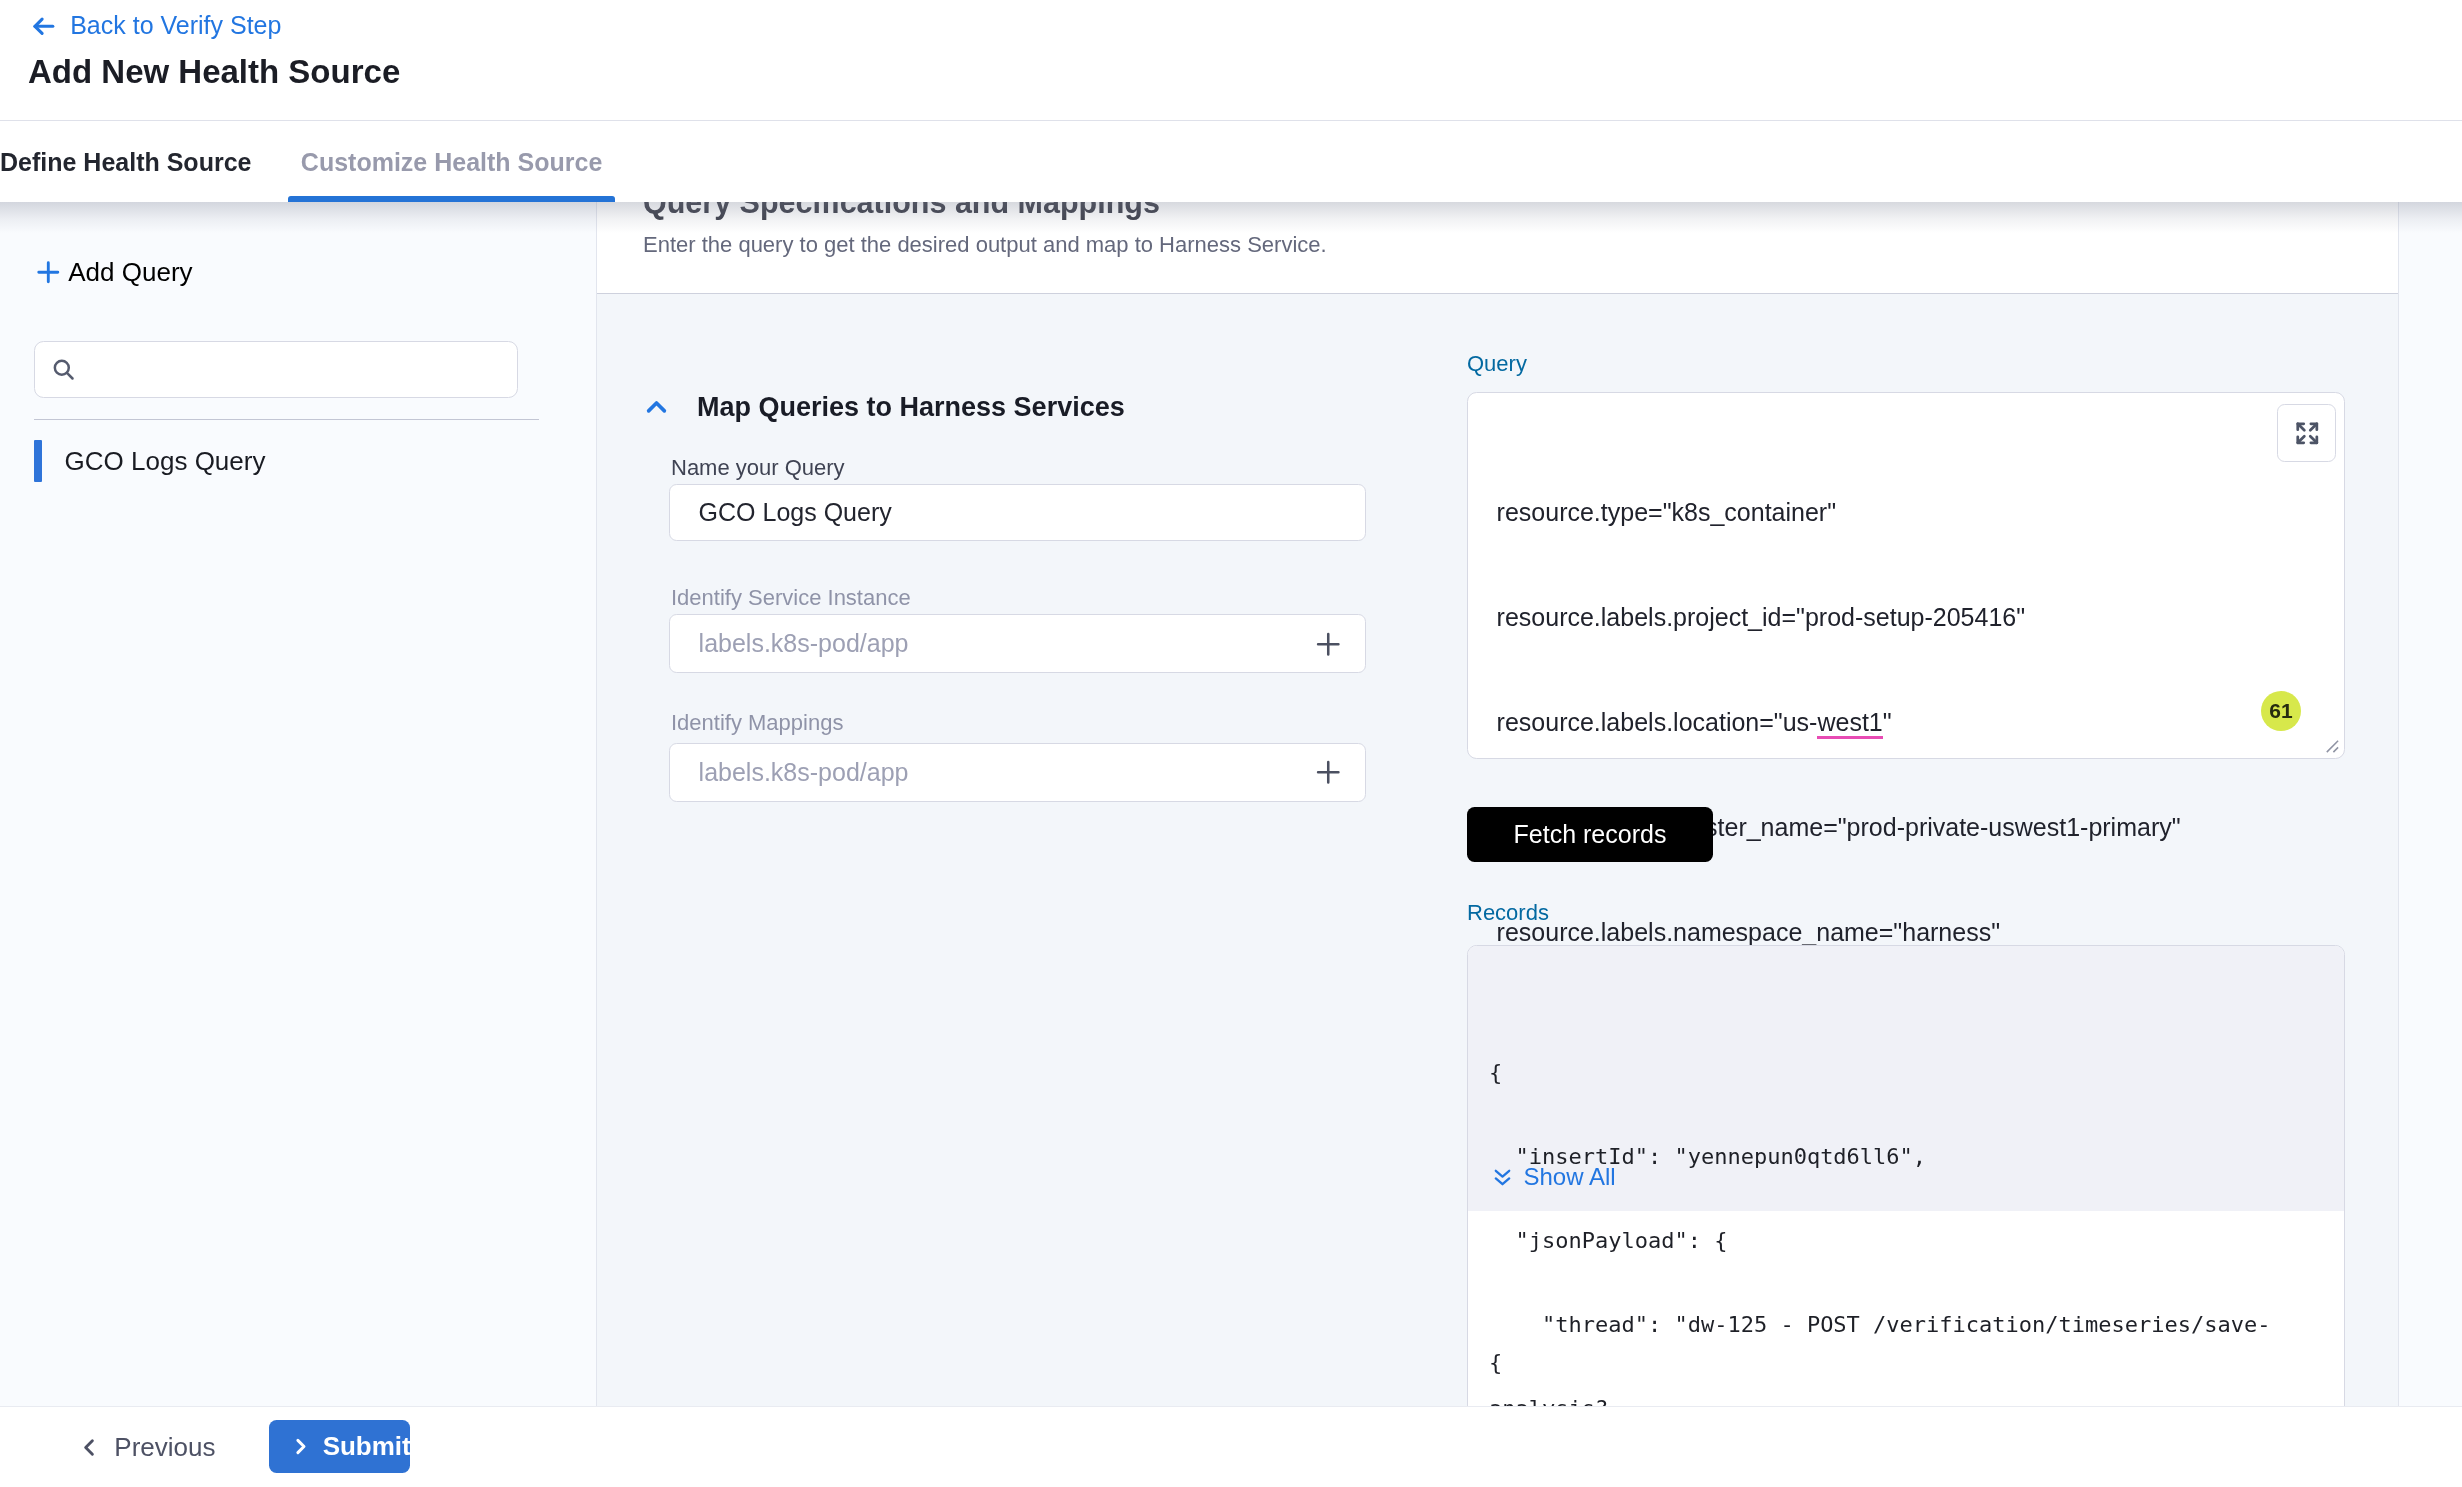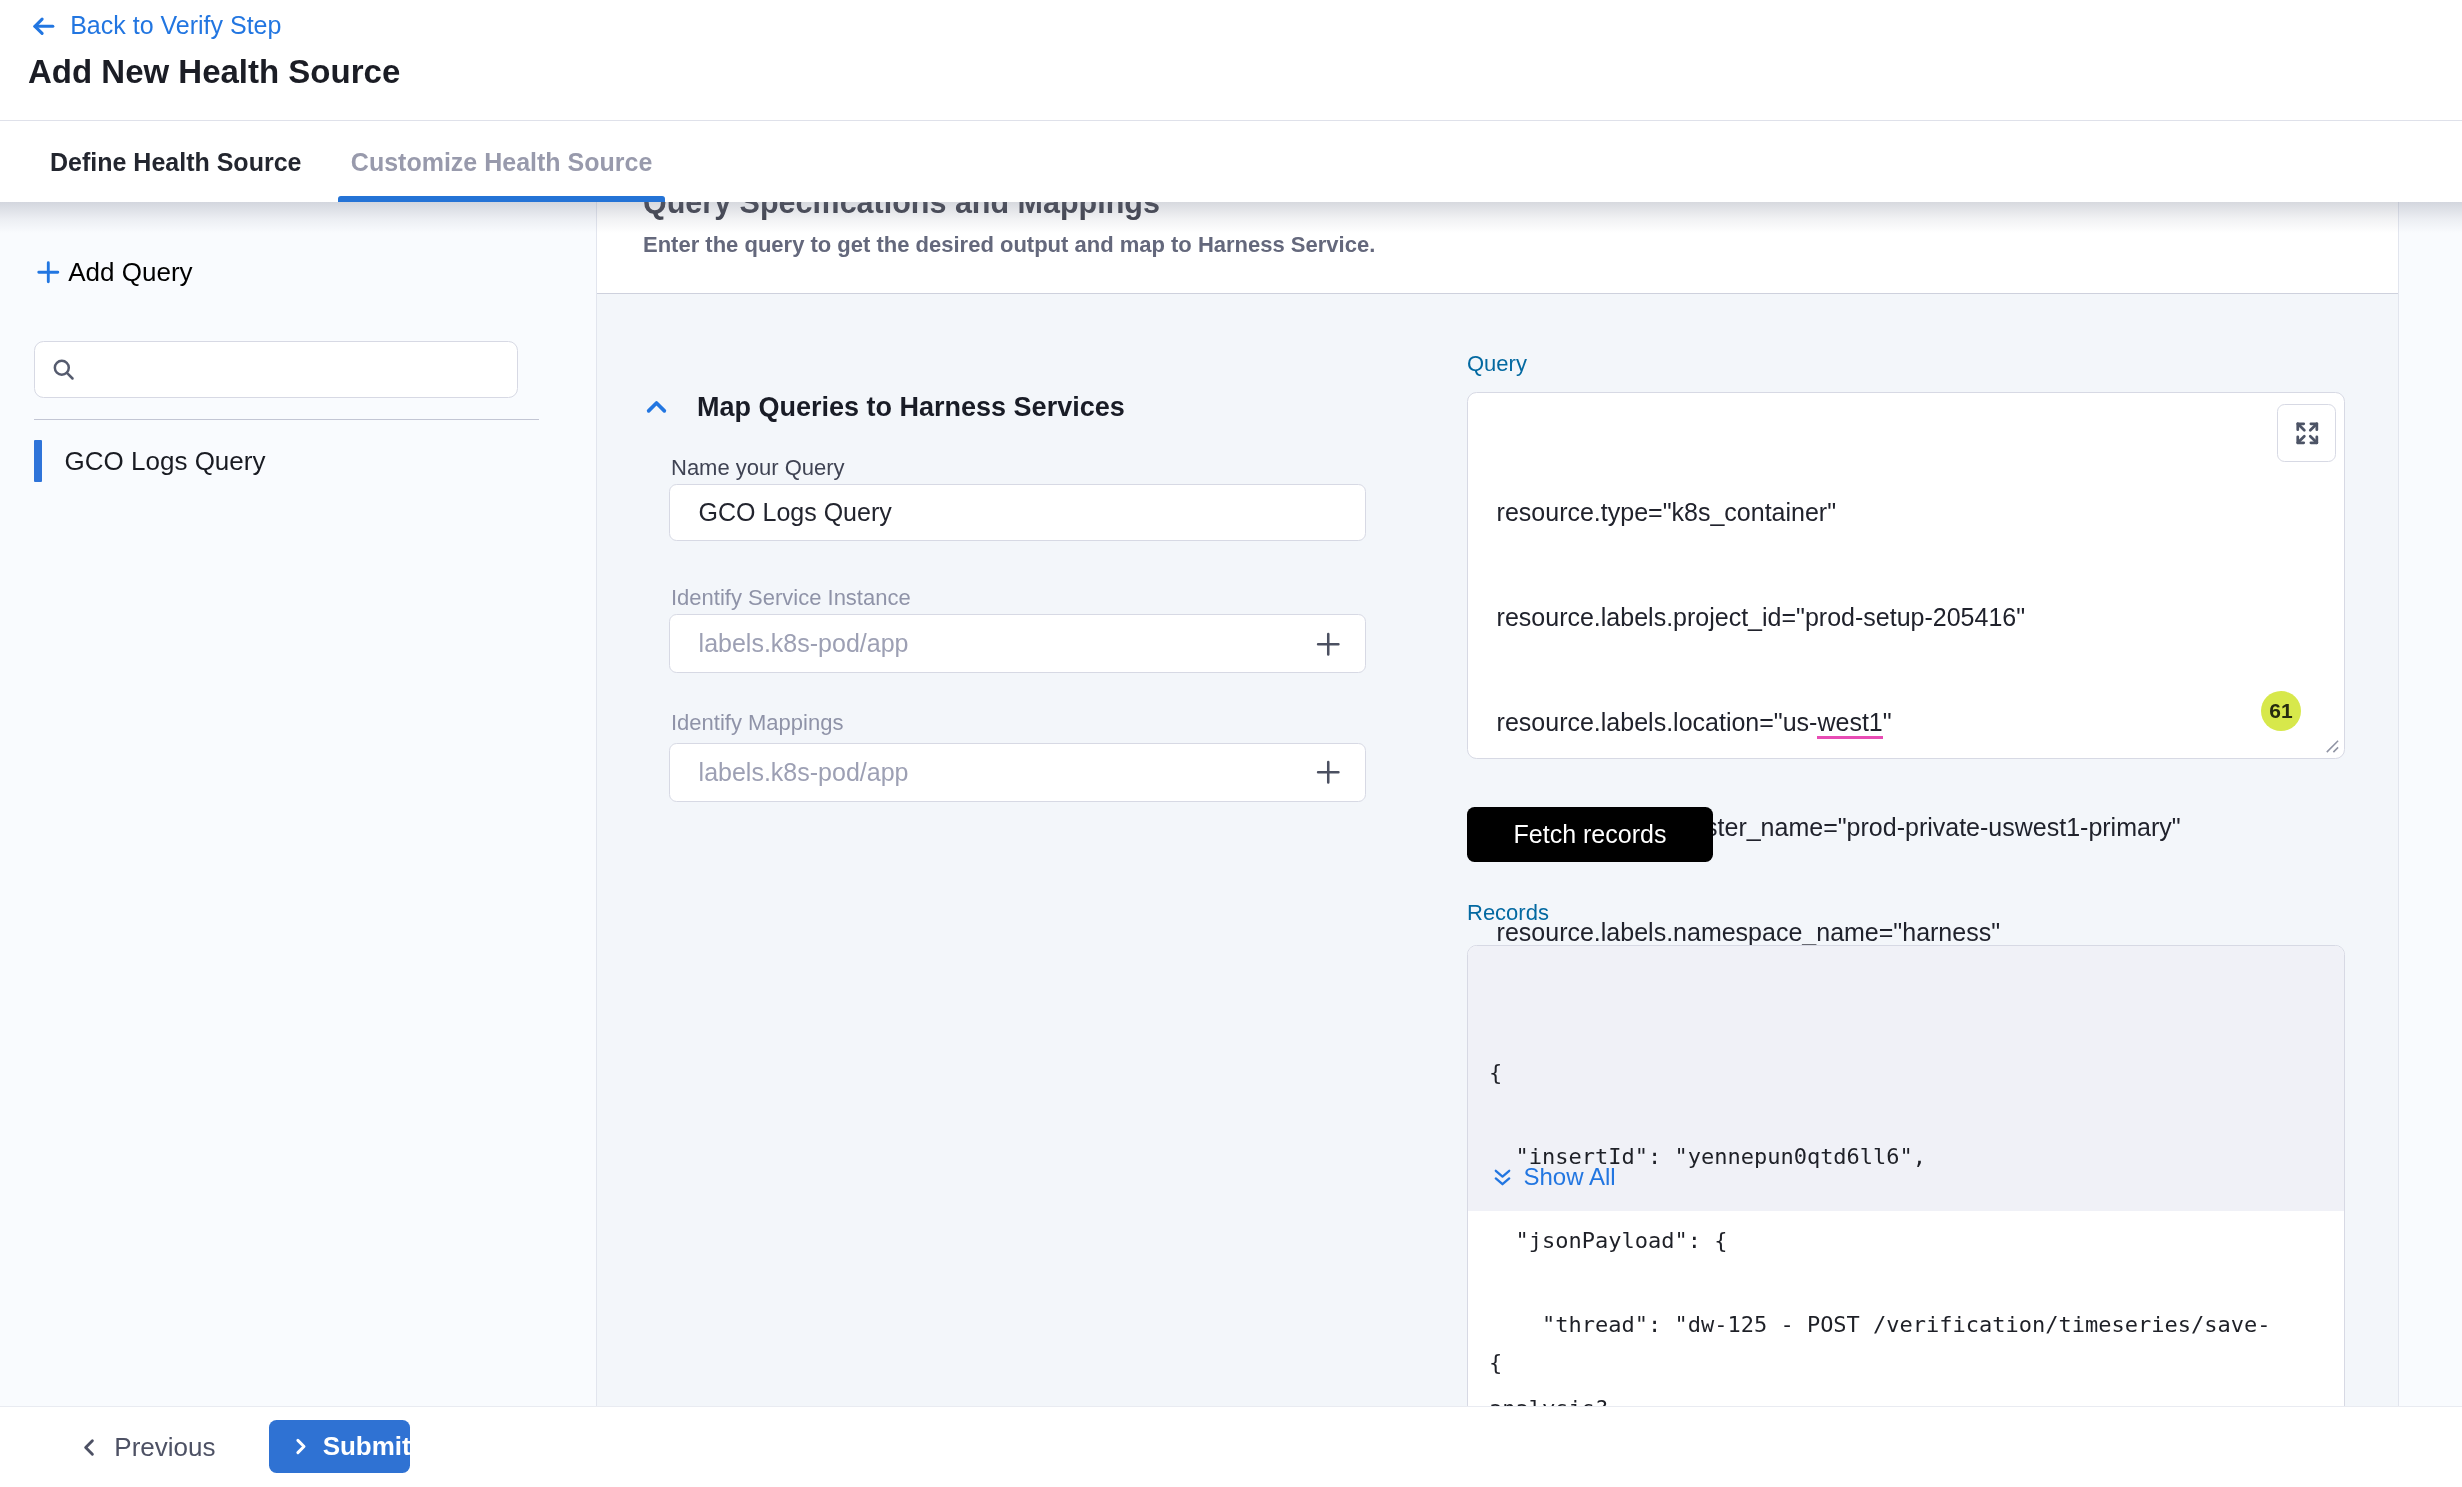--- a/index.html
+++ b/index.html
@@ -10,21 +10,21 @@
   .header{position:absolute;top:0;left:0;width:100%;height:121px;background:#fff;
           border-bottom:1px solid #dfe1ea;box-sizing:border-box;z-index:20;}
   .back{position:absolute;left:28.6px;top:11.4px;display:flex;align-items:center;gap:13px;
         color:#2276e1;font-size:25px;font-weight:500;cursor:pointer;}
   .page-title{position:absolute;left:28px;top:53px;font-size:33px;font-weight:700;color:#1b1d25;}
 
   
   .tabbar{position:absolute;top:122px;left:0;width:100%;height:80px;background:#fff;
           display:flex;align-items:center;z-index:15;}
   .tab{font-size:25px;font-weight:600;cursor:pointer;height:100%;display:flex;align-items:center;}
-  .tab-define{margin-left:50px;color:#23262f;}
+  .tab-define{color:#23262f;}
   .tab-customize{margin-left:37px;padding:0 12.4px;color:#989aac;position:relative;}
   .tab-customize::after{content:"";position:absolute;left:0;right:0;bottom:0;height:5.7px;
           background:#2473d6;border-radius:2.9px 2.9px 0 0;}
 
   
   .content{position:absolute;top:202px;bottom:80px;left:0;right:0;background:#f9fbfe;overflow:hidden;}
   .scroll-shadow{position:absolute;top:0;left:0;right:0;height:30.5px;z-index:8;pointer-events:none;
           background:linear-gradient(180deg,rgba(122,128,147,0.30),rgba(122,128,147,0.10) 55%,rgba(122,128,147,0));}
 
   
@@ -39,21 +39,21 @@
   .query-item{position:absolute;left:34px;top:238px;display:flex;align-items:center;gap:23px;cursor:pointer;}
   .item-bar{width:7.6px;height:42px;background:#2f74d9;border-radius:1px;}
   .item-label{font-size:26px;color:#191b22;}
 
   
   .main{position:absolute;left:596px;top:0;right:63px;bottom:0;background:#f3f6fa;
         border-left:1px solid #e2e5ee;border-right:1px solid #e2e5ee;overflow:hidden;}
   .main-head{position:absolute;top:0;left:0;right:0;height:92px;background:#fff;
         border-bottom:1.9px solid #ced1dd;overflow:hidden;box-sizing:border-box;}
   .main-heading{margin:-19px 0 0 46px;font-size:30.5px;line-height:38px;font-weight:700;color:#3e404b;}
-  .main-subheading{margin:11.4px 0 0 46px;font-size:22px;color:#64687c;font-weight:bold;}
+  .main-subheading{margin:11.4px 0 0 46px;font-size:22px;color:#64687c;}
 
   .map-head{position:absolute;left:46px;top:190px;display:flex;align-items:center;gap:27px;}
   .map-title{font-size:27px;font-weight:700;color:#191c26;}
 
   .field-label{position:absolute;left:74px;font-size:22px;color:#3f4353;}
   .field-label.muted{color:#8f93a8;}
   .text-input{position:absolute;left:72px;width:697px;height:57px;background:#fff;
         border:1px solid #d7d9e4;border-radius:7.6px;box-sizing:border-box;font-size:25px;color:#22242e;
         padding:0 67px 0 28.6px;outline:none;font-family:"Liberation Sans",sans-serif;}
   .text-input::placeholder{color:#9da0b4;opacity:1;}

